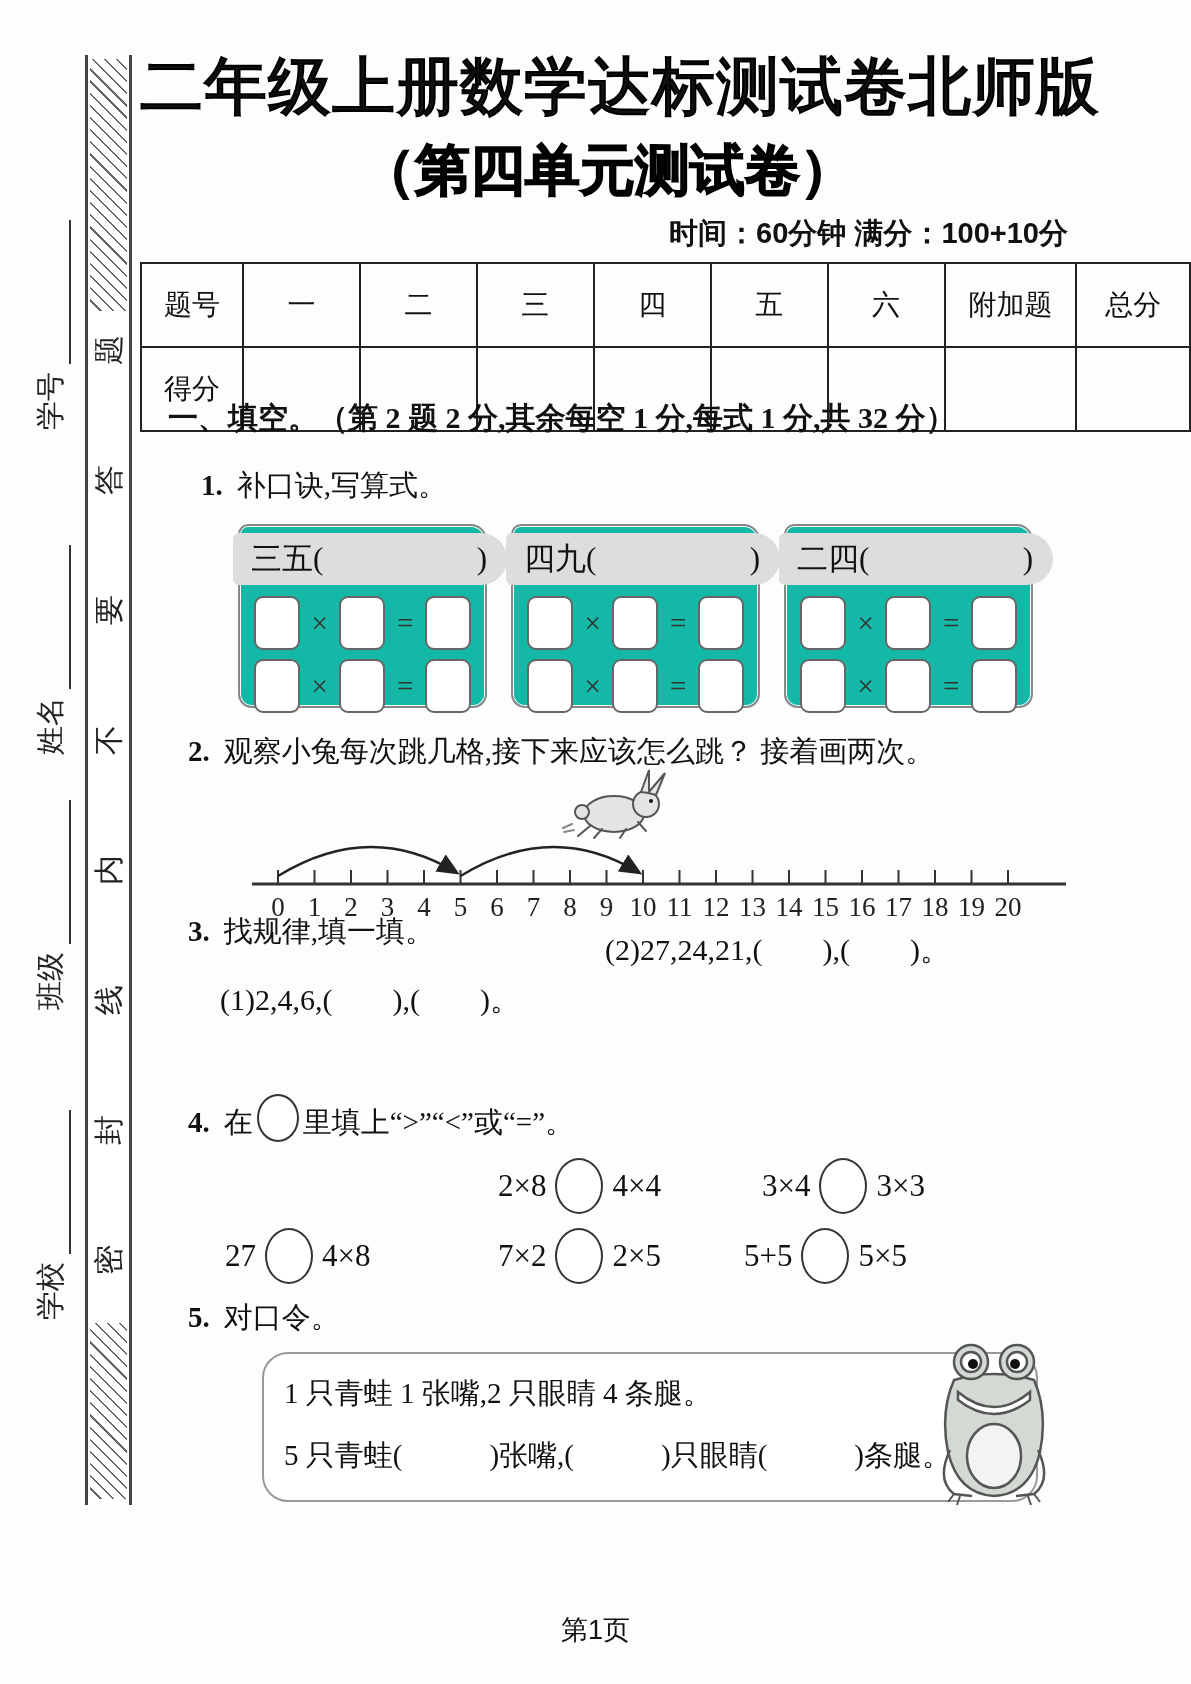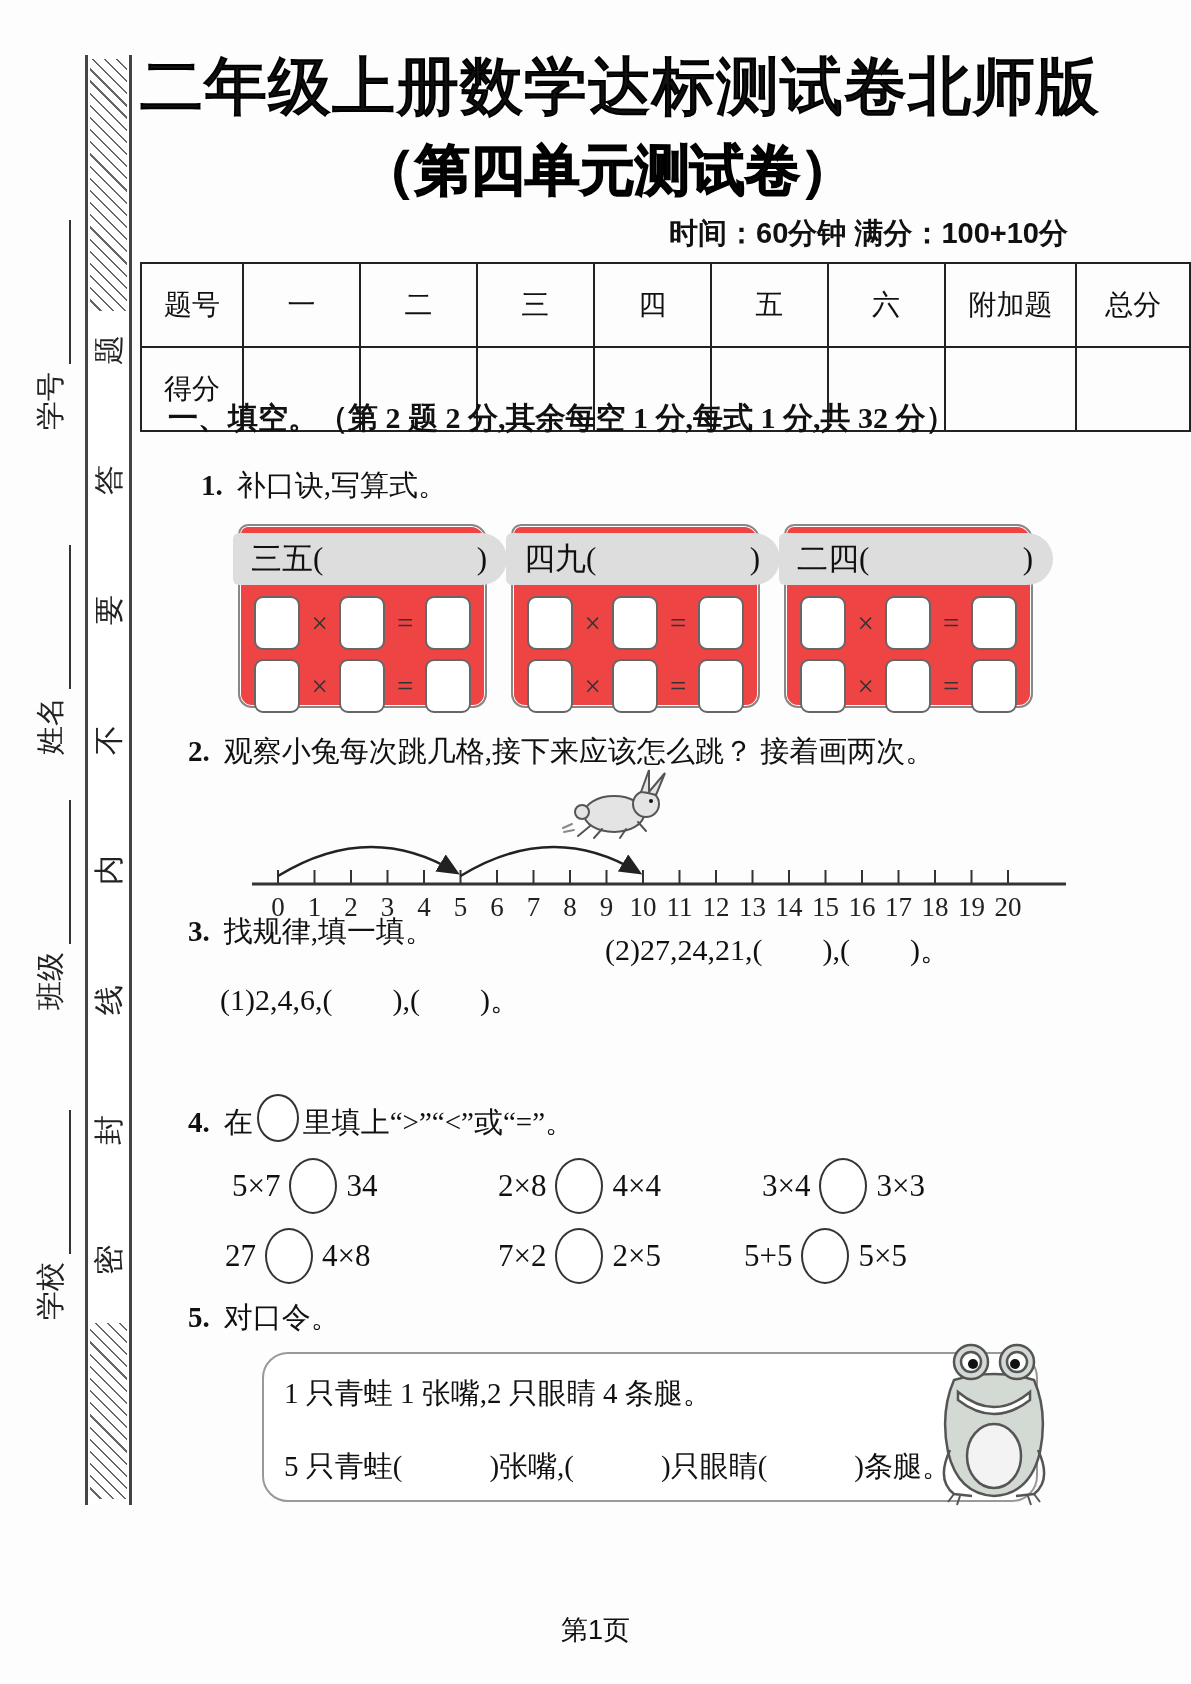--- a/index.html
+++ b/index.html
@@ -36,21 +36,21 @@
 
   
   .sec-heading{position:absolute;left:128px;top:398px;font-family:Liberation Serif, serif;
                font-weight:bold;font-size:30px;white-space:nowrap;margin-left:40px;}
   .q{position:absolute;font-size:29px;white-space:nowrap;}
   .qnum{font-weight:bold;margin-right:14px;}
 
   
   .cards{position:absolute;left:238px;top:524px;display:flex;gap:24px;}
   .card{position:relative;width:245px;height:180px;border:2px solid #888;
-        border-radius:10px 16px 14px 14px;background:#ef4444;
+        border-radius:10px 16px 14px 14px;background:#14b8a6;
         box-shadow:inset 0 0 0 1px #fff;}
   .card-band{position:absolute;left:-7px;top:7px;width:236px;height:52px;background:#ddd;
              border-radius:6px 26px 26px 6px;display:flex;align-items:center;
              justify-content:space-between;padding:0 20px 0 18px;font-size:31px;}
   .card-rows{position:absolute;left:0;top:66px;width:100%;display:flex;flex-direction:column;gap:9px;padding-top:4px;}
   .formula-row{display:flex;align-items:center;justify-content:space-between;padding:0 14px;}
   .fbox{width:42px;height:50px;border:2px solid #666;border-radius:9px;background:#fff;}
   .op{font-size:29px;color:#333;}
 
   
@@ -64,21 +64,21 @@
   .comp{position:absolute;font-size:31px;display:flex;align-items:center;white-space:nowrap;}
   .comp-circle{display:inline-block;width:44px;height:52px;border:2.5px solid #333;
                border-radius:50%;margin:0 9px;background:#fff;}
   .mini-circle{display:inline-block;width:38px;height:44px;border:2.5px solid #333;
                border-radius:50%;vertical-align:-10px;margin:0 4px;background:#fff;}
 
   
   .q5-box{position:absolute;left:262px;top:1352px;width:776px;height:150px;border:2px solid #999;
           border-radius:26px;box-sizing:border-box;padding:20px 20px;font-size:29px;background:#fff;}
   .q5-line{white-space:nowrap;}
-  .q5-line + .q5-line{margin-top:33px;}
+  .q5-line + .q5-line{margin-top:22px;}
   .frog{position:absolute;left:938px;top:1340px;}
 
   .footer{position:absolute;left:0;right:0;top:1612px;text-align:center;
           font-family:"Liberation Sans",sans-serif;font-size:27px;}
 </style>
 </head>
 <body>
 
 <div class="page">
 
@@ -294,25 +294,20 @@
     <span>(1)</span><span>2,4,6,(　　),(　　)。</span>
   </div>
   <div class="q3-item" style="left:605px;top:930px;">
     <span>(2)</span><span>27,24,21,(　　),(　　)。</span>
   </div>
 
   <div class="q" style="left:188px;top:1094px;">
     <span class="qnum">4.</span><span>在</span><span class="mini-circle"></span><span>里填上“&gt;”“&lt;”或“=”。</span>
   </div>
 
-  <div class="comp" style="left:232px;top:1158px;">
-    <span>5×7</span>
-      <span class="comp-circle"></span>
-      <span>34</span>
-  </div>
   <div class="comp" style="left:498px;top:1158px;">
     <span>2×8</span>
       <span class="comp-circle"></span>
       <span>4×4</span>
   </div>
   <div class="comp" style="left:762px;top:1158px;">
     <span>3×4</span>
       <span class="comp-circle"></span>
       <span>3×3</span>
   </div>

